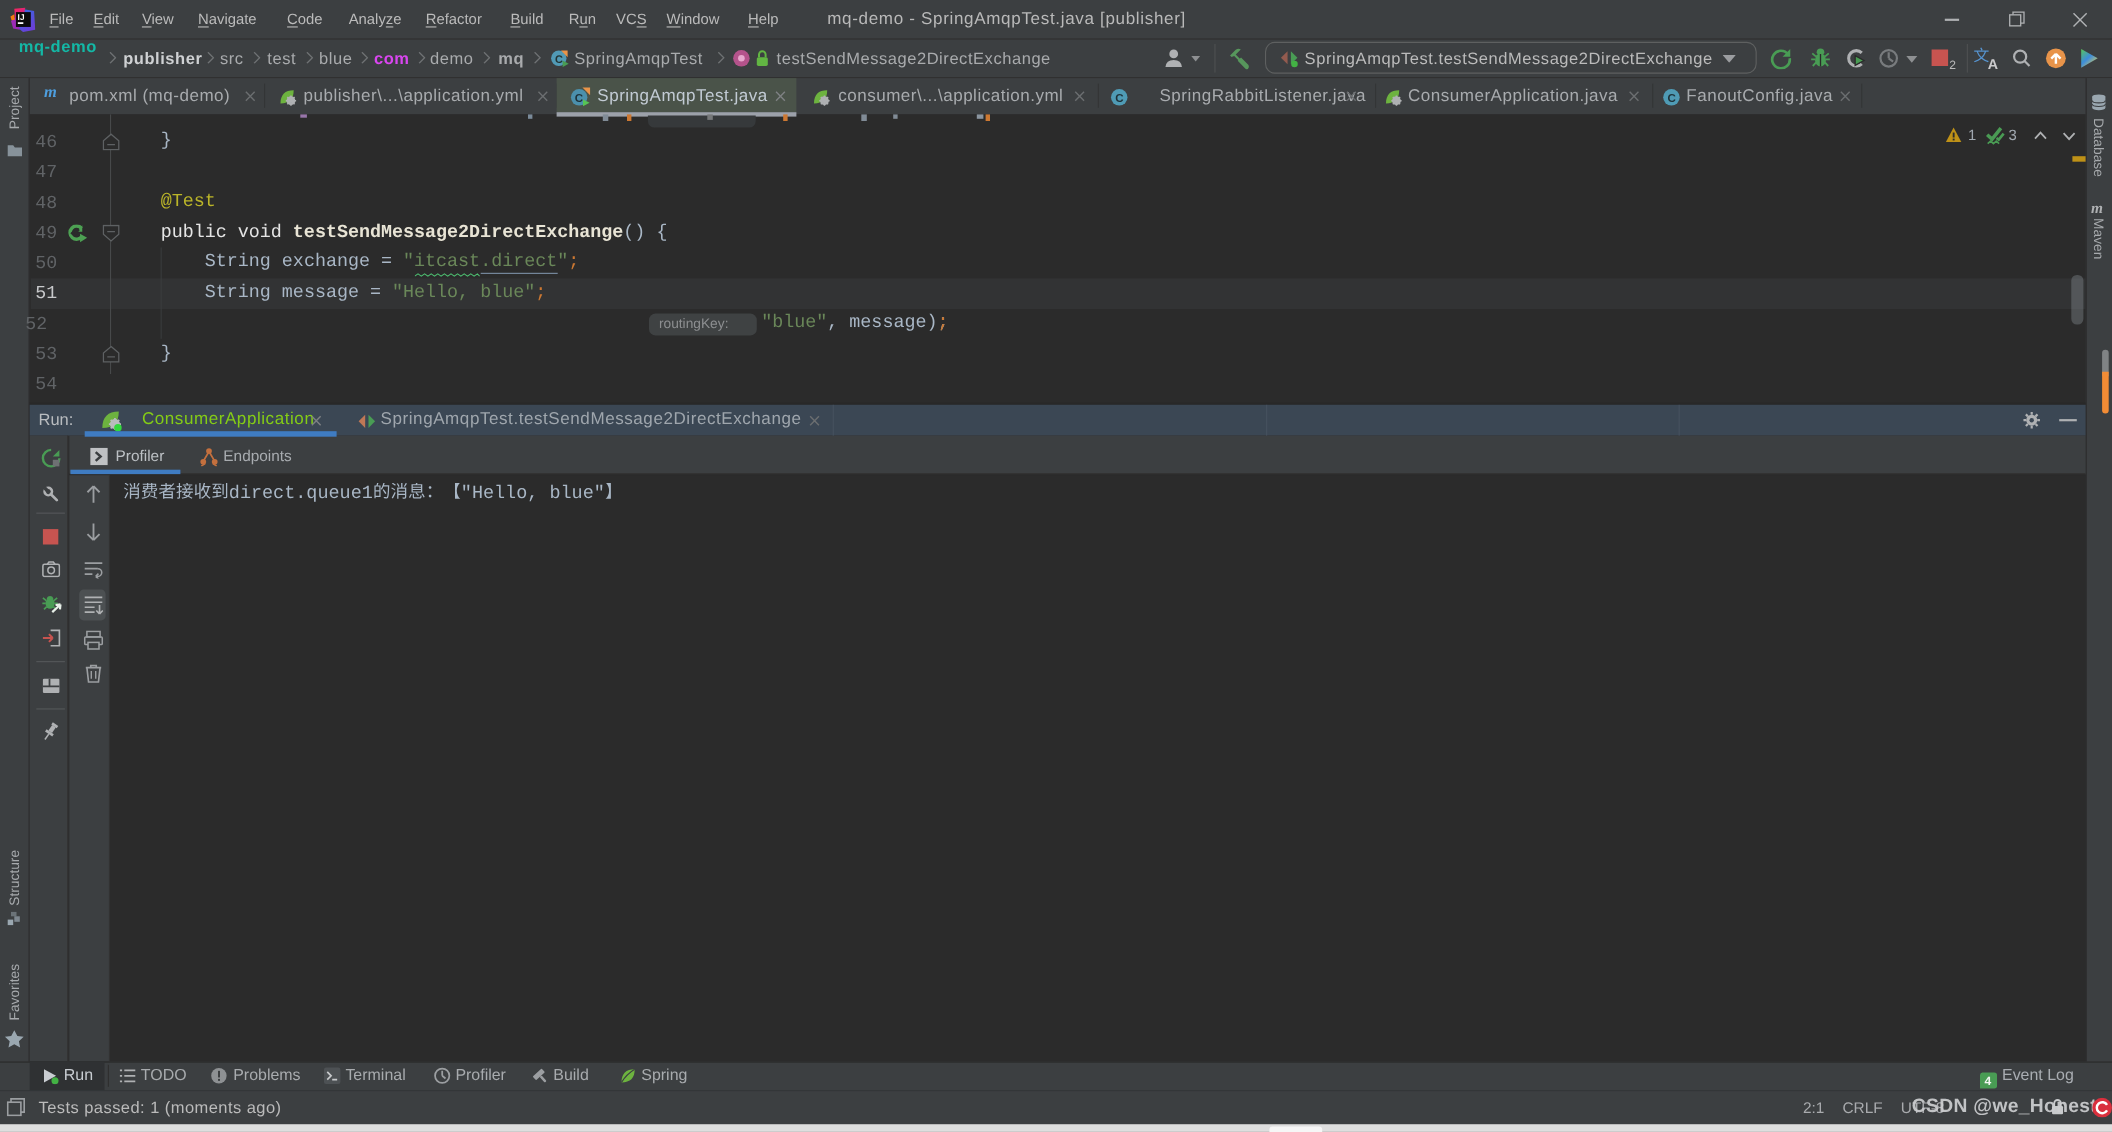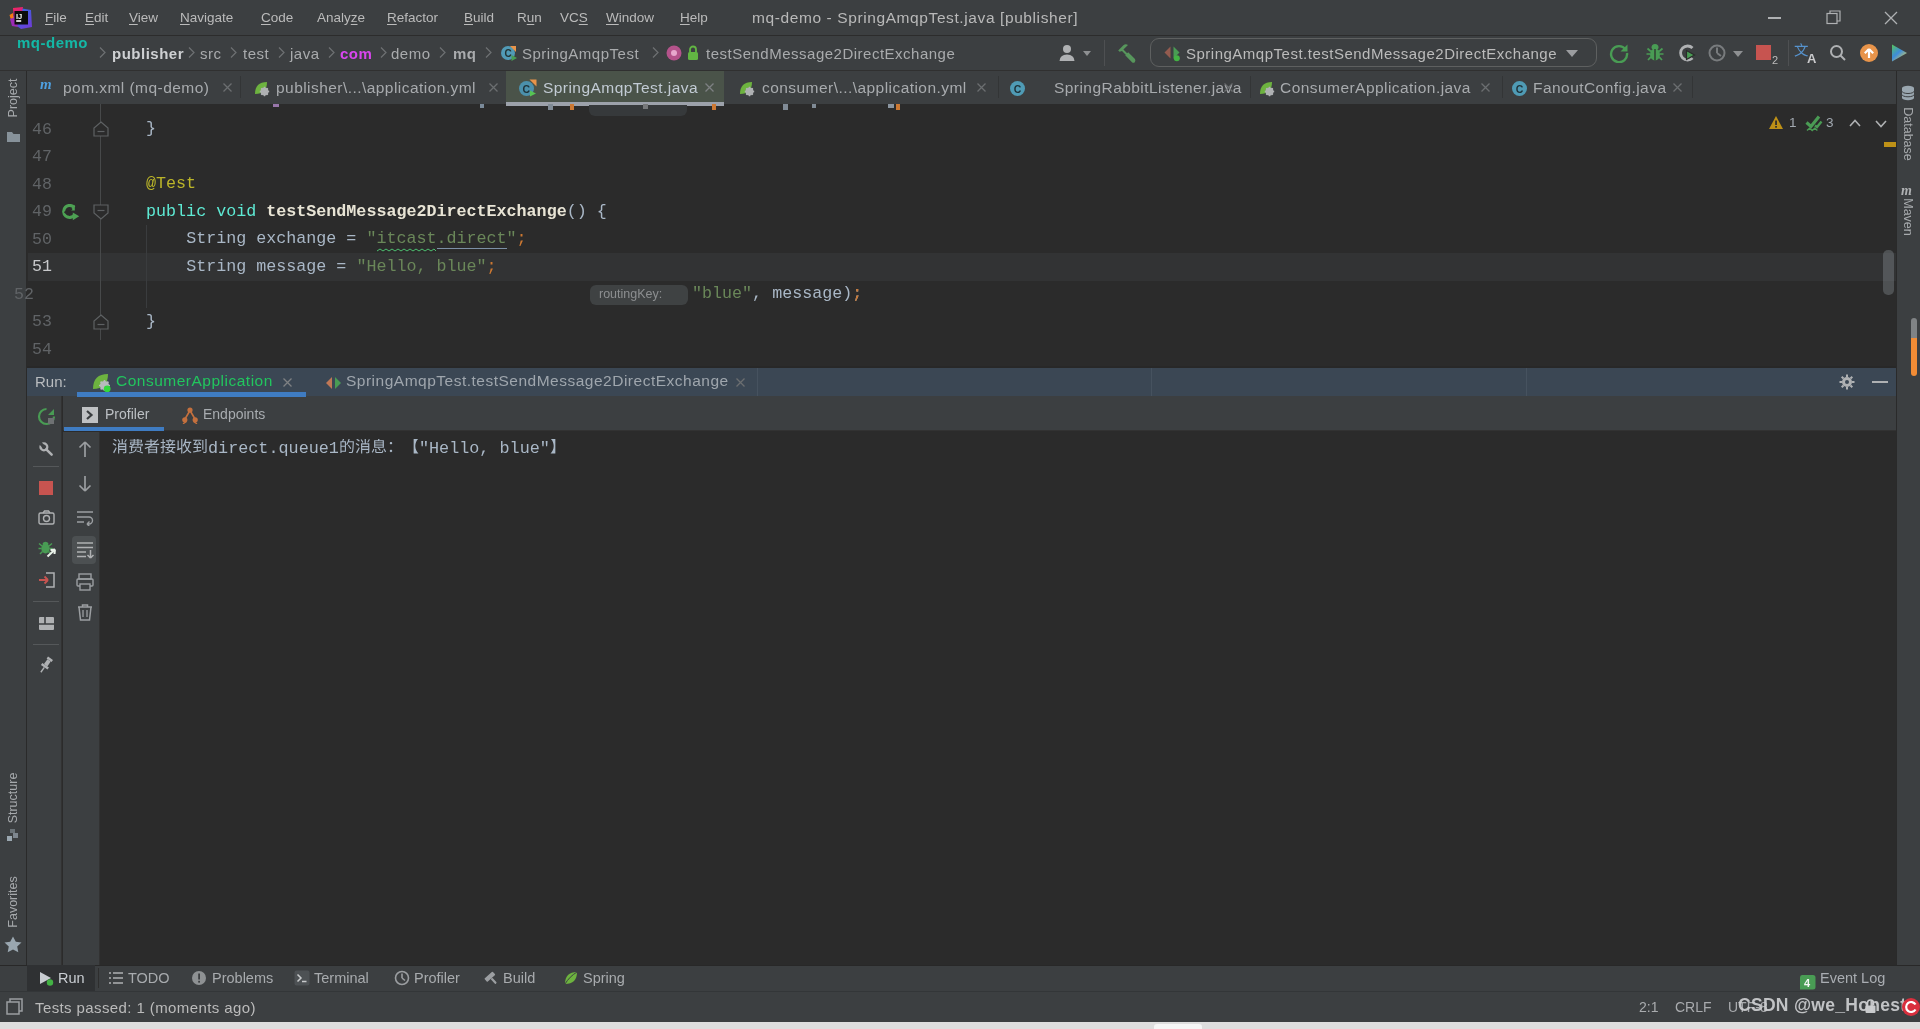--- a/index.html
+++ b/index.html
@@ -74,21 +74,21 @@
       <path d="M1 0.5 L6 5.5 L1 10.5" stroke="#6E7173" stroke-width="1.2" fill="none"></path>
     </svg>
 <div class="a" style="left:200px;top:45px;font-size:15px;letter-spacing:0.5px;font-weight:normal;color:#A9ABAD">src</div>
 <svg class="a" style="left:230px;top:47px" width="7" height="11" viewBox="0 0 7 11">
       <path d="M1 0.5 L6 5.5 L1 10.5" stroke="#6E7173" stroke-width="1.2" fill="none"></path>
     </svg>
 <div class="a" style="left:243px;top:45px;font-size:15px;letter-spacing:0.5px;font-weight:normal;color:#A9ABAD">test</div>
 <svg class="a" style="left:278px;top:47px" width="7" height="11" viewBox="0 0 7 11">
       <path d="M1 0.5 L6 5.5 L1 10.5" stroke="#6E7173" stroke-width="1.2" fill="none"></path>
     </svg>
-<div class="a" style="left:290px;top:45px;font-size:15px;letter-spacing:0.5px;font-weight:normal;color:#A9ABAD">java</div>
+<div class="a" style="left:290px;top:45px;font-size:15px;letter-spacing:0.5px;font-weight:normal;color:#A9ABAD">blue</div>
 <svg class="a" style="left:328px;top:47px" width="7" height="11" viewBox="0 0 7 11">
       <path d="M1 0.5 L6 5.5 L1 10.5" stroke="#6E7173" stroke-width="1.2" fill="none"></path>
     </svg>
 <div class="a" style="left:340px;top:45px;font-size:15px;letter-spacing:0.5px;font-weight:bold;color:#d946ef">com</div>
 <svg class="a" style="left:380px;top:47px" width="7" height="11" viewBox="0 0 7 11">
       <path d="M1 0.5 L6 5.5 L1 10.5" stroke="#6E7173" stroke-width="1.2" fill="none"></path>
     </svg>
 <div class="a" style="left:391px;top:45px;font-size:15px;letter-spacing:0.5px;font-weight:normal;color:#A9ABAD">demo</div>
 <svg class="a" style="left:439px;top:47px" width="7" height="11" viewBox="0 0 7 11">
       <path d="M1 0.5 L6 5.5 L1 10.5" stroke="#6E7173" stroke-width="1.2" fill="none"></path>
@@ -249,21 +249,21 @@
 <svg class="a" style="left:1672px;top:82px" width="11" height="11" viewBox="0 0 11 11">
 <path d="M1.5 1.5 L9.5 9.5 M9.5 1.5 L1.5 9.5" stroke="#6B6E70" stroke-width="1.3"></path>
     </svg>
 <div class="a" style="left:28px;top:253.0px;width:1868px;height:27.5px;background:#323334"></div>
 <div class="a mono" style="left:14px;top:119.5px;width:38px;text-align:right;font-size:16.6px;color:#606366">46</div>
 <div class="a mono" style="left:14px;top:147.0px;width:38px;text-align:right;font-size:16.6px;color:#606366">47</div>
 <div class="a mono" style="left:14px;top:174.5px;width:38px;text-align:right;font-size:16.6px;color:#606366">48</div>
 <div class="a mono" style="left:14px;top:202.0px;width:38px;text-align:right;font-size:16.6px;color:#606366">49</div>
 <div class="a mono" style="left:14px;top:229.5px;width:38px;text-align:right;font-size:16.6px;color:#606366">50</div>
 <div class="a mono" style="left:14px;top:257.0px;width:38px;text-align:right;font-size:16.6px;color:#C8C9CB">51</div>
-<div class="a mono" style="left:14px;top:284.5px;width:38px;text-align:left;font-size:16.6px;color:#606366">52</div>
+<div class="a mono" style="left:14px;top:284.5px;width:38px;text-align:center;font-size:16.6px;color:#606366">52</div>
 <div class="a mono" style="left:14px;top:312.0px;width:38px;text-align:right;font-size:16.6px;color:#606366">53</div>
 <div class="a mono" style="left:14px;top:339.5px;width:38px;text-align:right;font-size:16.6px;color:#606366">54</div>
 <div class="a" style="left:100px;top:104px;width:1px;height:236px;background:#47494A"></div>
 <svg class="a" style="left:93px;top:121.19999999999999px" width="16" height="16" viewBox="0 0 16 16">
 <path d="M8 1 L15 7 L15 15 L1 15 L1 7 Z" fill="#2B2B2B" stroke="#5E6163" stroke-width="1.2"></path>
       <path d="M4.5 10.5 H11.5" stroke="#5E6163" stroke-width="1.2"></path>
     </svg>
 <svg class="a" style="left:93px;top:203.7px" width="16" height="16" viewBox="0 0 16 16">
 <path d="M1 1 L15 1 L15 9 L8 15 L1 9 Z" fill="#2B2B2B" stroke="#5E6163" stroke-width="1.2"></path>
       <path d="M4.5 6.5 H11.5" stroke="#5E6163" stroke-width="1.2"></path>
@@ -273,21 +273,21 @@
       <path d="M4.5 10.5 H11.5" stroke="#5E6163" stroke-width="1.2"></path>
     </svg>
 <svg class="a" style="left:61px;top:203.7px" width="19" height="17" viewBox="0 0 19 17">
 <path d="M13.2 3.5 A6 6 0 1 0 13.5 11" fill="none" stroke="#4DA153" stroke-width="3.1"></path>
 <path d="M13.8 0.8 L13.8 6.6 L8.2 6.6 Z" fill="#4DA153"></path>
 <path d="M3.6 7.4 L6.4 10 L10.8 4.4" stroke="#2B2B2B" stroke-width="2" fill="none"></path>
 <path d="M11.8 8.6 L18.2 12.2 L11.8 16.2 Z" fill="#4DA153"></path>
     </svg>
 <div class="a mono" style="left:106px;top:119.0px;font-size:16.7px;white-space:pre"><span style="color:#A9B7C6;">    }</span></div>
 <div class="a mono" style="left:106px;top:174.0px;font-size:16.7px;white-space:pre"><span style="color:#A9B7C6;">    </span><span style="color:#BBB529;">@Test</span></div>
-<div class="a mono" style="left:106px;top:201.5px;font-size:16.7px;white-space:pre"><span style="color:#A9B7C6;">    </span><span style="color:#5eead4;">public void </span><span style="color:#E8E4D5;font-weight:bold">testSendMessage2DirectExchange</span><span style="color:#A9B7C6;">() {</span></div>
+<div class="a mono" style="left:106px;top:201.5px;font-size:16.7px;white-space:pre"><span style="color:#A9B7C6;">    </span><span style="color:#e5e5e5;">public void </span><span style="color:#E8E4D5;font-weight:bold">testSendMessage2DirectExchange</span><span style="color:#A9B7C6;">() {</span></div>
 <div class="a mono" style="left:106px;top:229.0px;font-size:16.7px;white-space:pre"><span style="color:#A9B7C6;">        </span><span style="color:#A9B7C6;">String exchange = </span><span style="color:#6A8759;">"itcast.direct"</span><span style="color:#CC7832;">;</span></div>
 <div class="a mono" style="left:106px;top:256.5px;font-size:16.7px;white-space:pre"><span style="color:#A9B7C6;">        </span><span style="color:#A9B7C6;">String message = </span><span style="color:#6A8759;">"Hello, blue"</span><span style="color:#CC7832;">;</span></div>
 <div class="a" style="left:590px;top:284.5px;width:98px;height:20px;background:#3F4243;border-radius:6px"></div>
 <div class="a" style="left:599px;top:287.0px;font-size:12.5px;color:#8C8E90">routingKey:</div>
 <div class="a mono" style="left:692px;top:284.0px;font-size:16.7px;white-space:pre"><span style="color:#6A8759;">"blue"</span><span style="color:#A9B7C6;">, </span><span style="color:#A9B7C6;">message</span><span style="color:#A9B7C6;">);</span></div>
 <div class="a mono" style="left:852.3199999999999px;top:284.0px;font-size:16.7px;color:#CC7832">;</div>
 <div class="a mono" style="left:106px;top:311.5px;font-size:16.7px;white-space:pre"><span style="color:#A9B7C6;">    }</span></div>
 <svg class="a" style="left:377px;top:247.5px" width="62" height="4" viewBox="0 0 62 4">
 <path d="M0 3 l3 -2 l3 2 l3 -2 l3 2 l3 -2 l3 2 l3 -2 l3 2 l3 -2 l3 2 l3 -2 l3 2 l3 -2 l3 2 l3 -2 l3 2 l3 -2 l3 2 l3 -2 l2 2" stroke="#4DBF71" stroke-width="1" fill="none"></path>
     </svg>
@@ -349,21 +349,21 @@
 <div class="a" style="left:1911px;top:318px;width:6px;height:24px;background:#808385;border-radius:3px 3px 0 0"></div>
 <div class="a" style="left:1911px;top:338px;width:6px;height:38px;background:#F28C35;border-radius:0 0 3px 3px"></div>
 <div class="a" style="left:35px;top:373px;font-size:15px;color:#B9BCBF">Run:</div>
 <svg class="a" style="left:91px;top:372px" width="21" height="21" viewBox="0 0 21 21">
 <path d="M17 2 C7 2 2 7 2 17 C12 17 17 12 17 2 Z" fill="#6DB33F"></path>
 <circle cx="13.5" cy="13.5" r="4.6" fill="#B9BBBD"></circle>
       <circle cx="13.5" cy="13.5" r="1.8" fill="#3C3F41"></circle>
 <path d="M13.5 8 V19 M8 13.5 H19 M9.6 9.6 L17.4 17.4 M17.4 9.6 L9.6 17.4" stroke="#B9BBBD" stroke-width="1.6"></path>
 <circle cx="16.2" cy="16.8" r="3.4" fill="#33D93D"></circle>
     </svg>
-<div class="a" style="left:116px;top:372px;font-size:15.5px;letter-spacing:0.5px;color:#22c55e">ConsumerApplication</div>
+<div class="a" style="left:129px;top:372px;font-size:15.5px;letter-spacing:0.5px;color:#84cc16">ConsumerApplication</div>
 <svg class="a" style="left:282px;top:377px" width="11" height="11" viewBox="0 0 11 11">
 <path d="M1.5 1.5 L9.5 9.5 M9.5 1.5 L1.5 9.5" stroke="#7E8183" stroke-width="1.3"></path>
     </svg>
 <div class="a" style="left:77px;top:392px;width:229px;height:5px;background:#3F7CC2"></div>
 <svg class="a" style="left:325px;top:375px" width="17" height="16" viewBox="0 0 17 16">
 <path d="M7 2 L1 8 L7 14 Z" fill="#C07856"></path>
       <path d="M10 2 L16 8 L10 14 Z" fill="#499C54"></path>
     </svg>
 <div class="a" style="left:346px;top:372px;font-size:15.5px;letter-spacing:0.5px;color:#9FA6AD">SpringAmqpTest.testSendMessage2DirectExchange</div>
 <svg class="a" style="left:735px;top:377px" width="11" height="11" viewBox="0 0 11 11">

